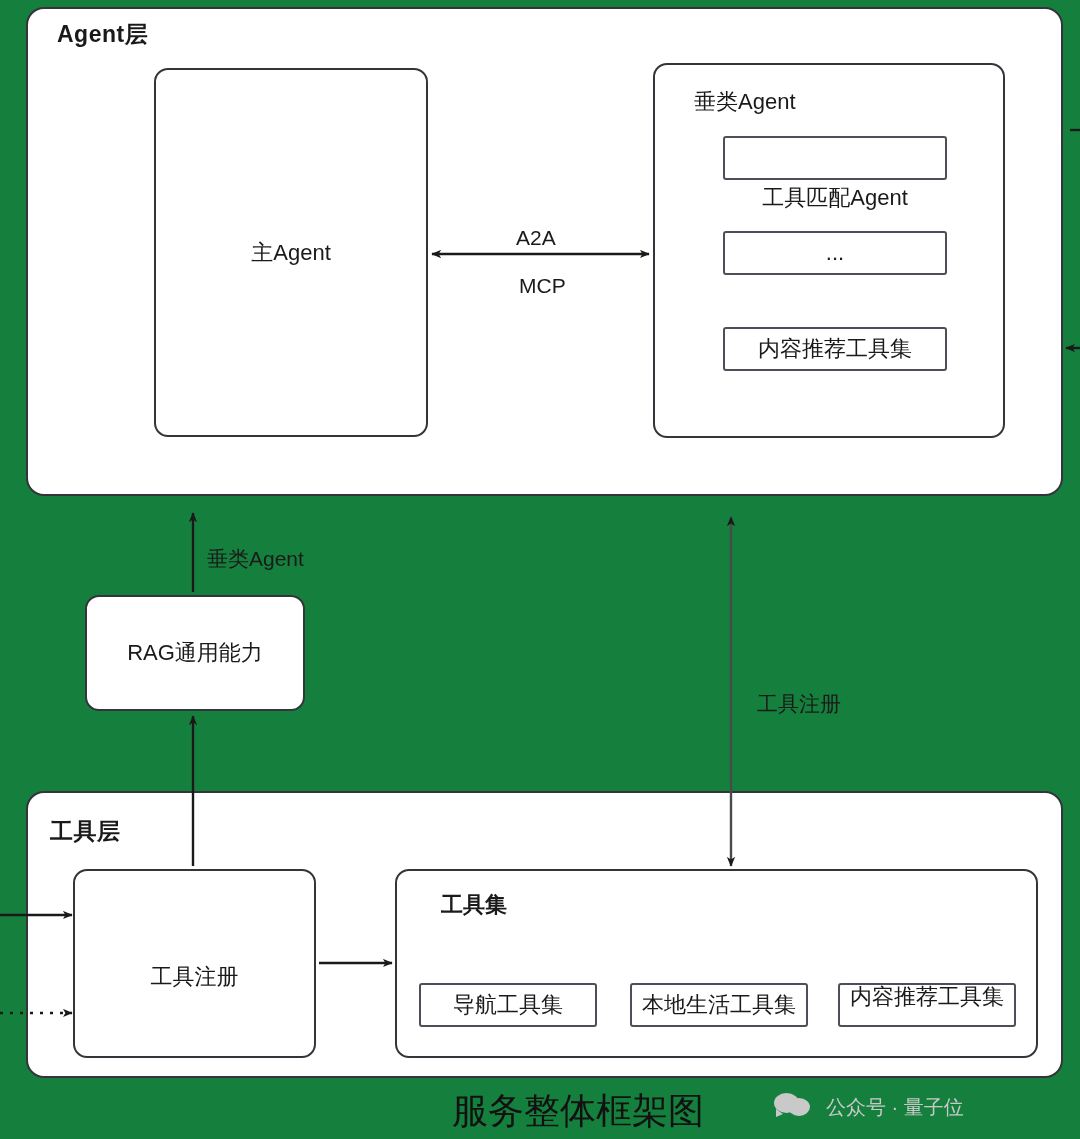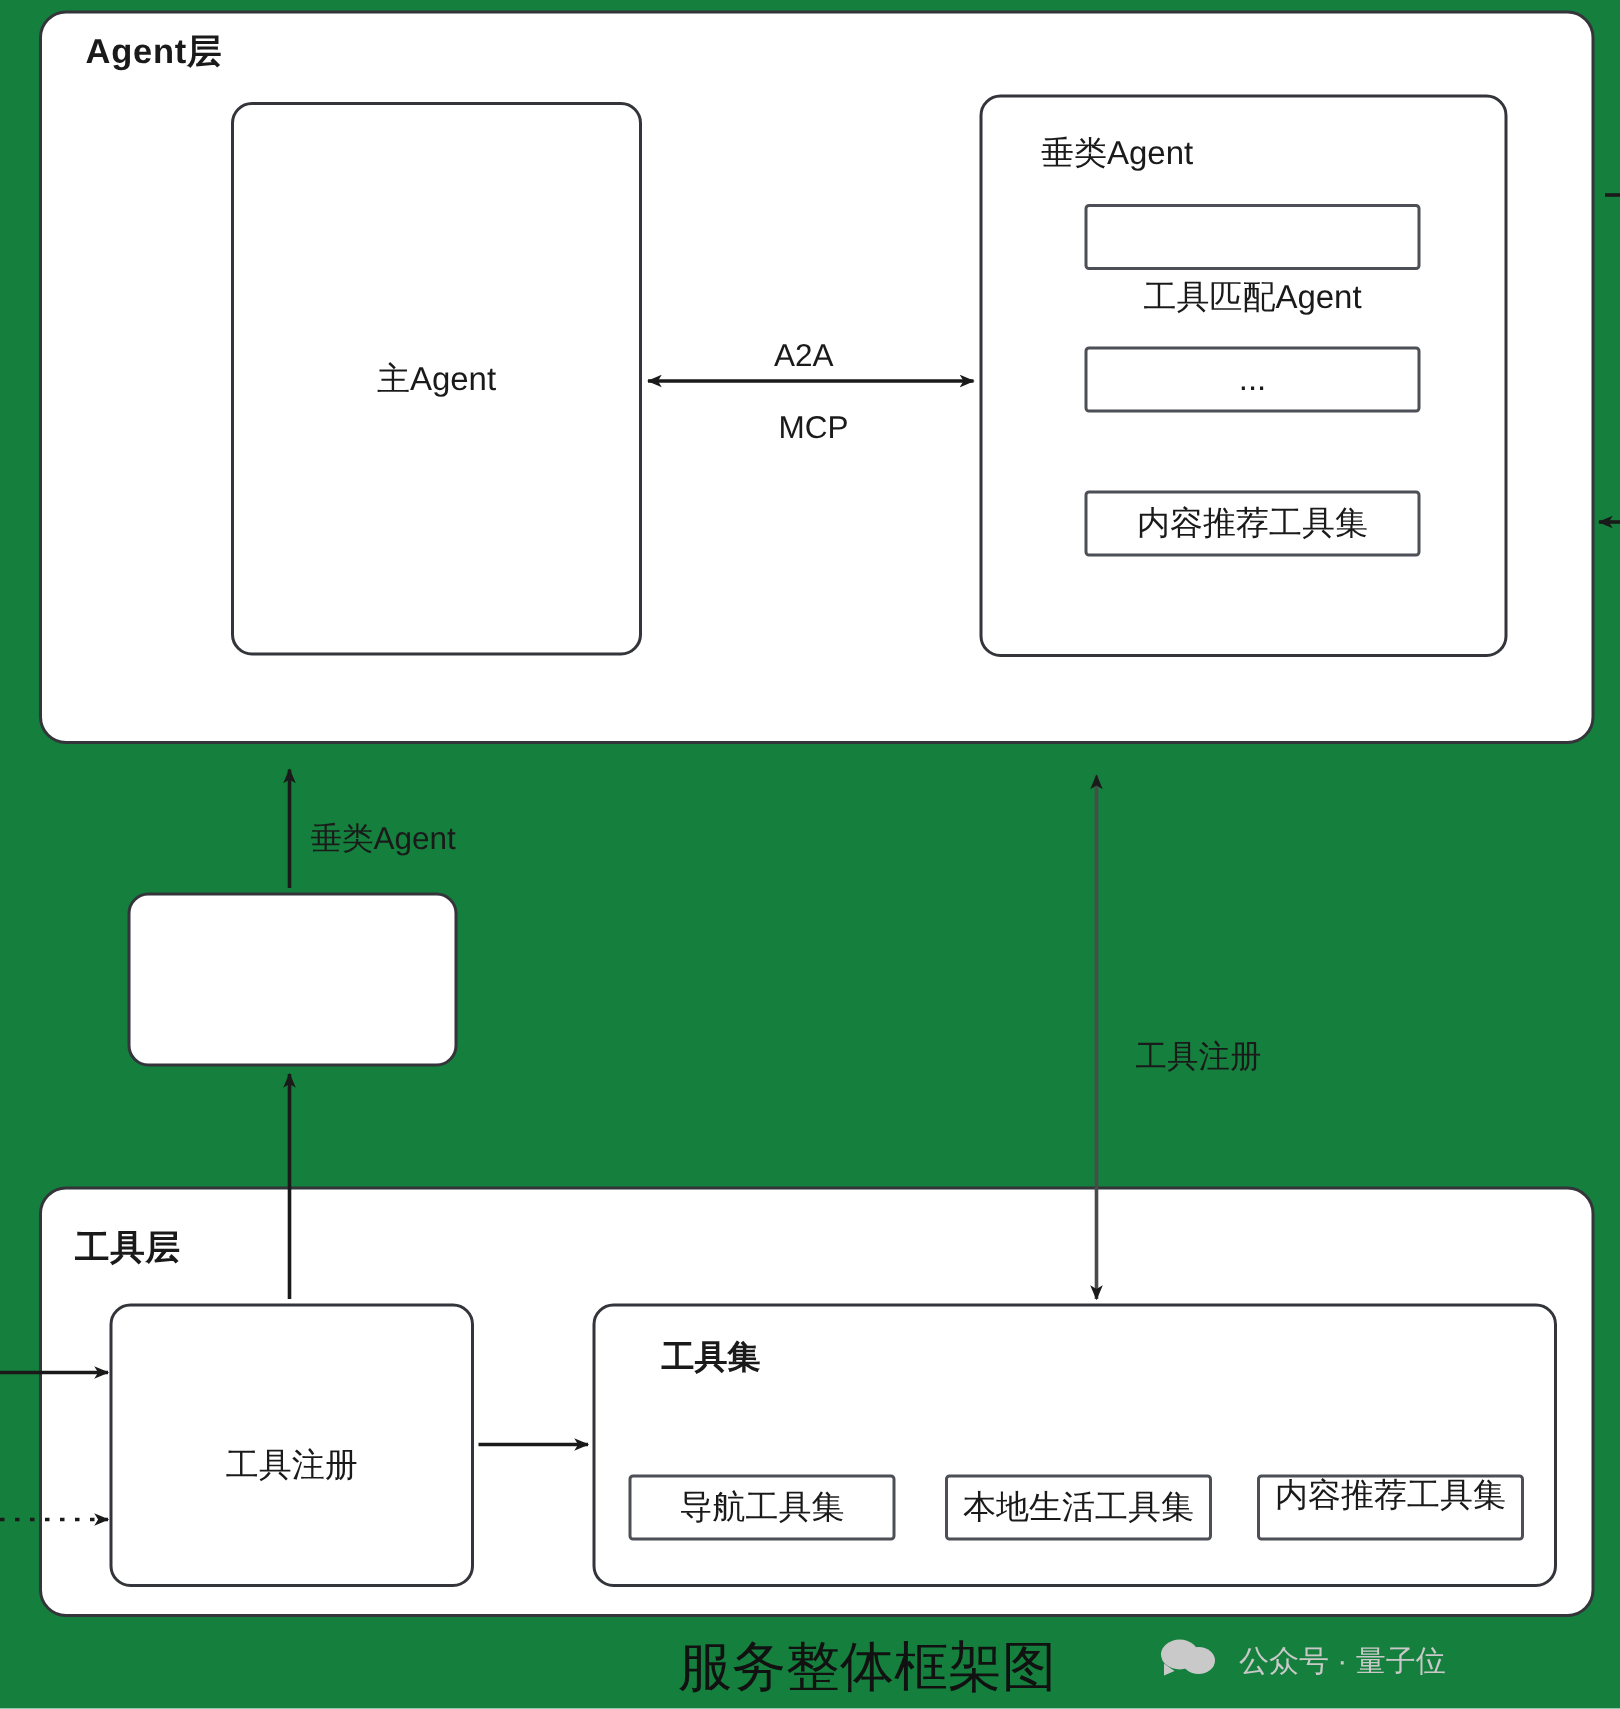--- a/index.html
+++ b/index.html
@@ -135,20 +135,21 @@
   <div class="box leaf" style="left:723px; top:231px; width:224px; height:44px;"></div>
   <div class="centered-label" style="left:723px; top:231px; width:224px; height:44px;">...</div>
 
   <div class="box leaf" style="left:723px; top:327px; width:224px; height:44px;"></div>
   <div class="centered-label" style="left:723px; top:327px; width:224px; height:44px;">内容推荐工具集</div>
 
   <div class="edge-label" style="left:516px; top:226px;">A2A</div>
   <div class="edge-label" style="left:519px; top:274px;">MCP</div>
 
   <div class="box group" style="left:85px; top:595px; width:220px; height:116px;"></div>
+  <div class="centered-label" style="left:85px; top:595px; width:220px; height:116px;">RAG通用能力</div>
   <div class="edge-label" style="left:207px; top:545px;">垂类Agent</div>
 
   <div class="box layer" style="left:26px; top:791px; width:1037px; height:287px;"></div>
   <div class="layer-title" style="left:50px; top:816px;">工具层</div>
 
   <div class="box group" style="left:73px; top:869px; width:243px; height:189px;"></div>
   <div class="centered-label" style="left:73px; top:869px; width:243px; height:216px;">工具注册</div>
 
   <div class="box group" style="left:395px; top:869px; width:643px; height:189px;"></div>
   <div class="group-title group-title-bold" style="left:441px; top:890px;">工具集</div>

